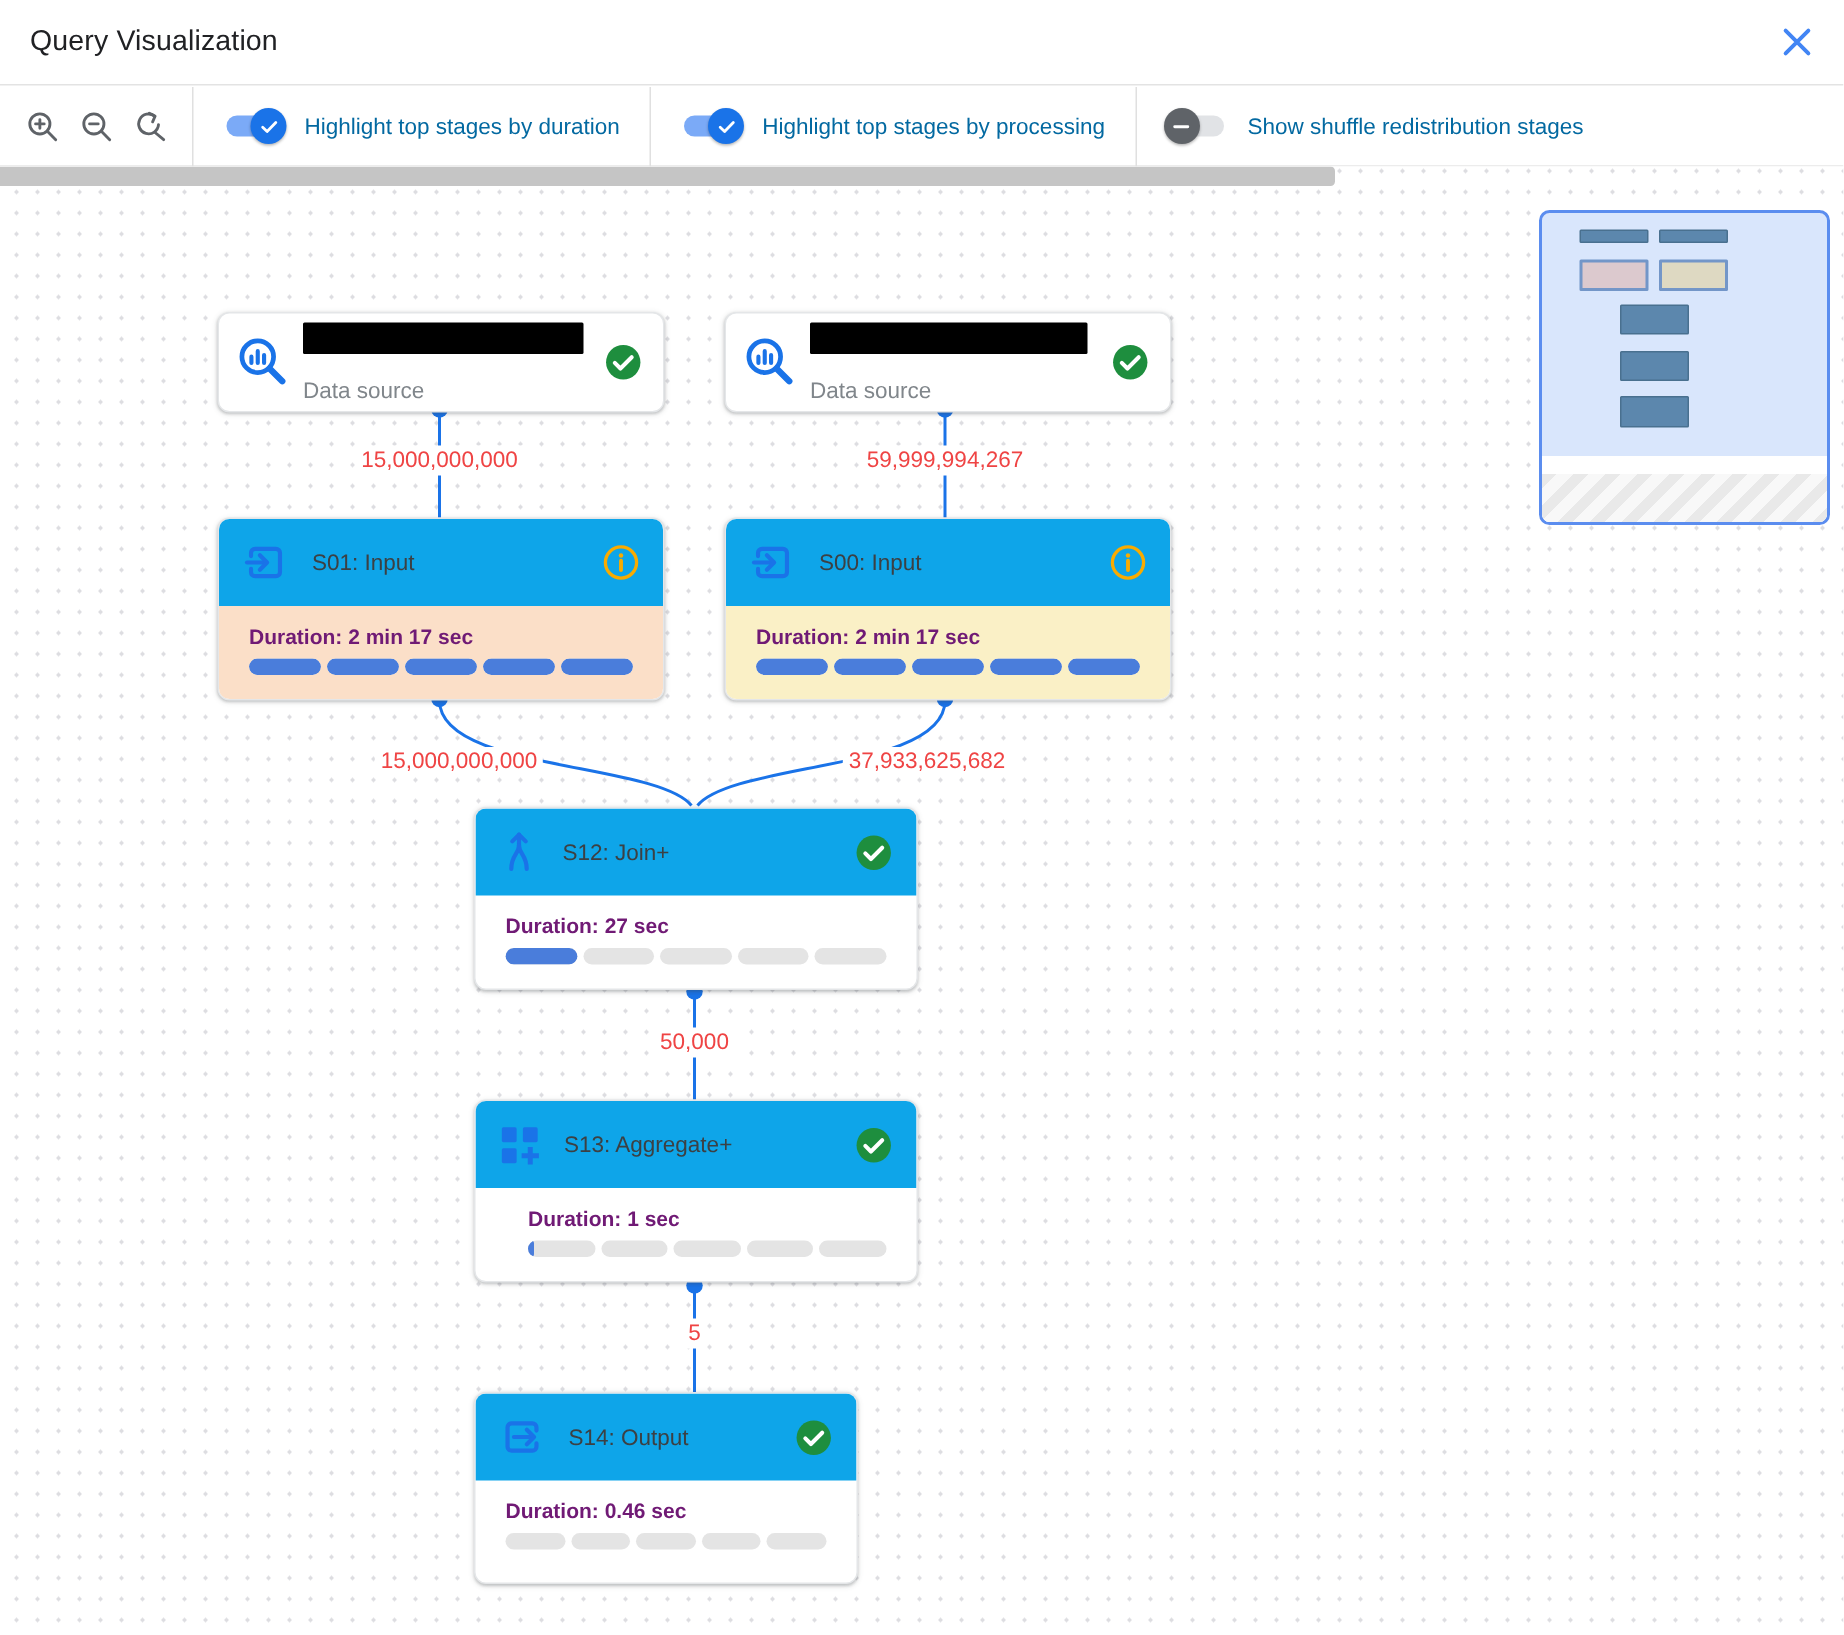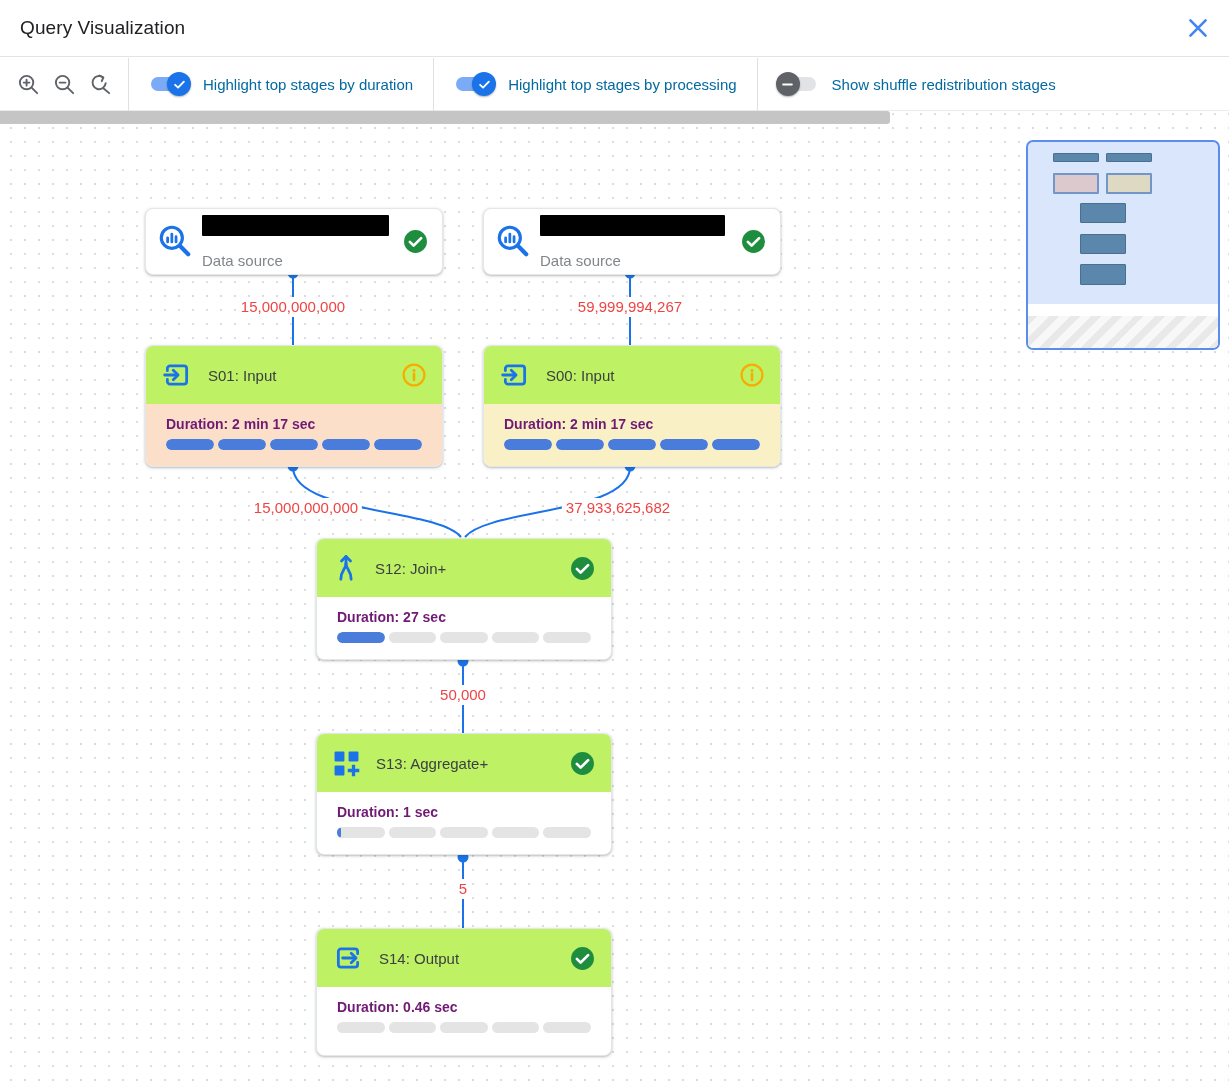--- a/index.html
+++ b/index.html
@@ -39,21 +39,21 @@
 
   
   .node { position:absolute; background:#fff; border:1px solid #e4e6e8; border-radius:8px;
     box-shadow:0 1px 2px rgba(60,64,67,.25), 0 1px 4px rgba(60,64,67,.12); z-index:3; overflow:hidden; }
   .ds-node { height:67px; width:298px; display:flex; align-items:center; padding:0 14px 0 10px; gap:8px; }
   .ds-text { flex:1; display:flex; flex-direction:column; justify-content:center; gap:16px; min-width:0; }
   .redact { height:21px; background:#000; border-radius:1px; }
   .ds-sub { font-size:15px; color:#80868b; }
 
   .stage { width:298px; }
-  .stage-hd { height:58px; background:#bef264; display:flex; align-items:center; padding:0 16px 0 16px; gap:16px; }
+  .stage-hd { height:58px; background:#0ea5e9; display:flex; align-items:center; padding:0 16px 0 16px; gap:16px; }
   .stage-title { font-size:15px; font-weight:500; color:#3c4043; flex:1; white-space:nowrap; }
   .stage-bd { padding:12px 20px 0 20px; }
   .stage-bd.hl-duration { background:#fbdfc8; }
   .stage-bd.hl-processing { background:#faf0c6; }
   .dur { font-size:14px; font-weight:700; color:#701a75; margin-bottom:7px; }
   .segbar { display:flex; gap:4px; height:11px; }
   .segbar .seg { flex:1; background:#e4e4e4; border-radius:5.5px; overflow:hidden; position:relative; }
   .segbar .seg-fill { position:absolute; left:0; top:0; bottom:0; background:#4a7ddb; border-radius:5.5px; }
   .status { flex:0 0 auto; display:flex; }
 
@@ -332,21 +332,21 @@
           <path d="M19.75 14.2 V25.3 M14.2 19.75 H25.3" stroke="#1a73e8" stroke-width="3.2"></path>
         </svg>
         <span class="stage-title">S13: Aggregate+</span>
         <span class="status">
           <svg viewBox="0 0 24 24" width="25" height="25">
               <circle cx="12" cy="12" r="11" fill="#1e8e3e"></circle>
               <path d="M6.6 12.4 L10.2 16 L17.4 8.8" stroke="#fff" stroke-width="2.6" fill="none" stroke-linecap="round" stroke-linejoin="round"></path>
             </svg>
         </span>
       </div>
-      <div class="stage-bd" style="height:80px;">
+      <div class="stage-bd" style="height:80px;margin-left:15px;">
         <div class="dur">Duration: 1 sec</div>
         <div class="segbar">
             <div class="seg">
               <div class="seg-fill" style="width: 8%;"></div>
             </div>
             <div class="seg">
               <div class="seg-fill" style="width: 0%;"></div>
             </div>
             <div class="seg">
               <div class="seg-fill" style="width: 0%;"></div>
@@ -354,21 +354,21 @@
             <div class="seg">
               <div class="seg-fill" style="width: 0%;"></div>
             </div>
             <div class="seg">
               <div class="seg-fill" style="width: 0%;"></div>
             </div>
           </div>
       </div>
     </div>
 
-    <div class="node stage" style="left:316px; top:817px; height:128px; width:296px;">
+    <div class="node stage" style="left:316px; top:817px; height:128px; width:256px;">
       <div class="stage-hd">
         <svg viewBox="0 0 28 28" width="30" height="30" fill="none" stroke="#1a73e8" stroke-width="2.6" stroke-linecap="round" stroke-linejoin="round">
           <path d="M23 10 V8 a2.5 2.5 0 0 0 -2.5 -2.5 H7.5 A2.5 2.5 0 0 0 5 8 V20 a2.5 2.5 0 0 0 2.5 2.5 H20.5 a2.5 2.5 0 0 0 2.5 -2.5 V18"></path>
           <path d="M9 14 H21"></path>
             <path d="M17 9.5 L21.5 14 L17 18.5"></path>
         </svg>
         <span class="stage-title">S14: Output</span>
         <span class="status">
           <svg viewBox="0 0 24 24" width="25" height="25">
               <circle cx="12" cy="12" r="11" fill="#1e8e3e"></circle>

